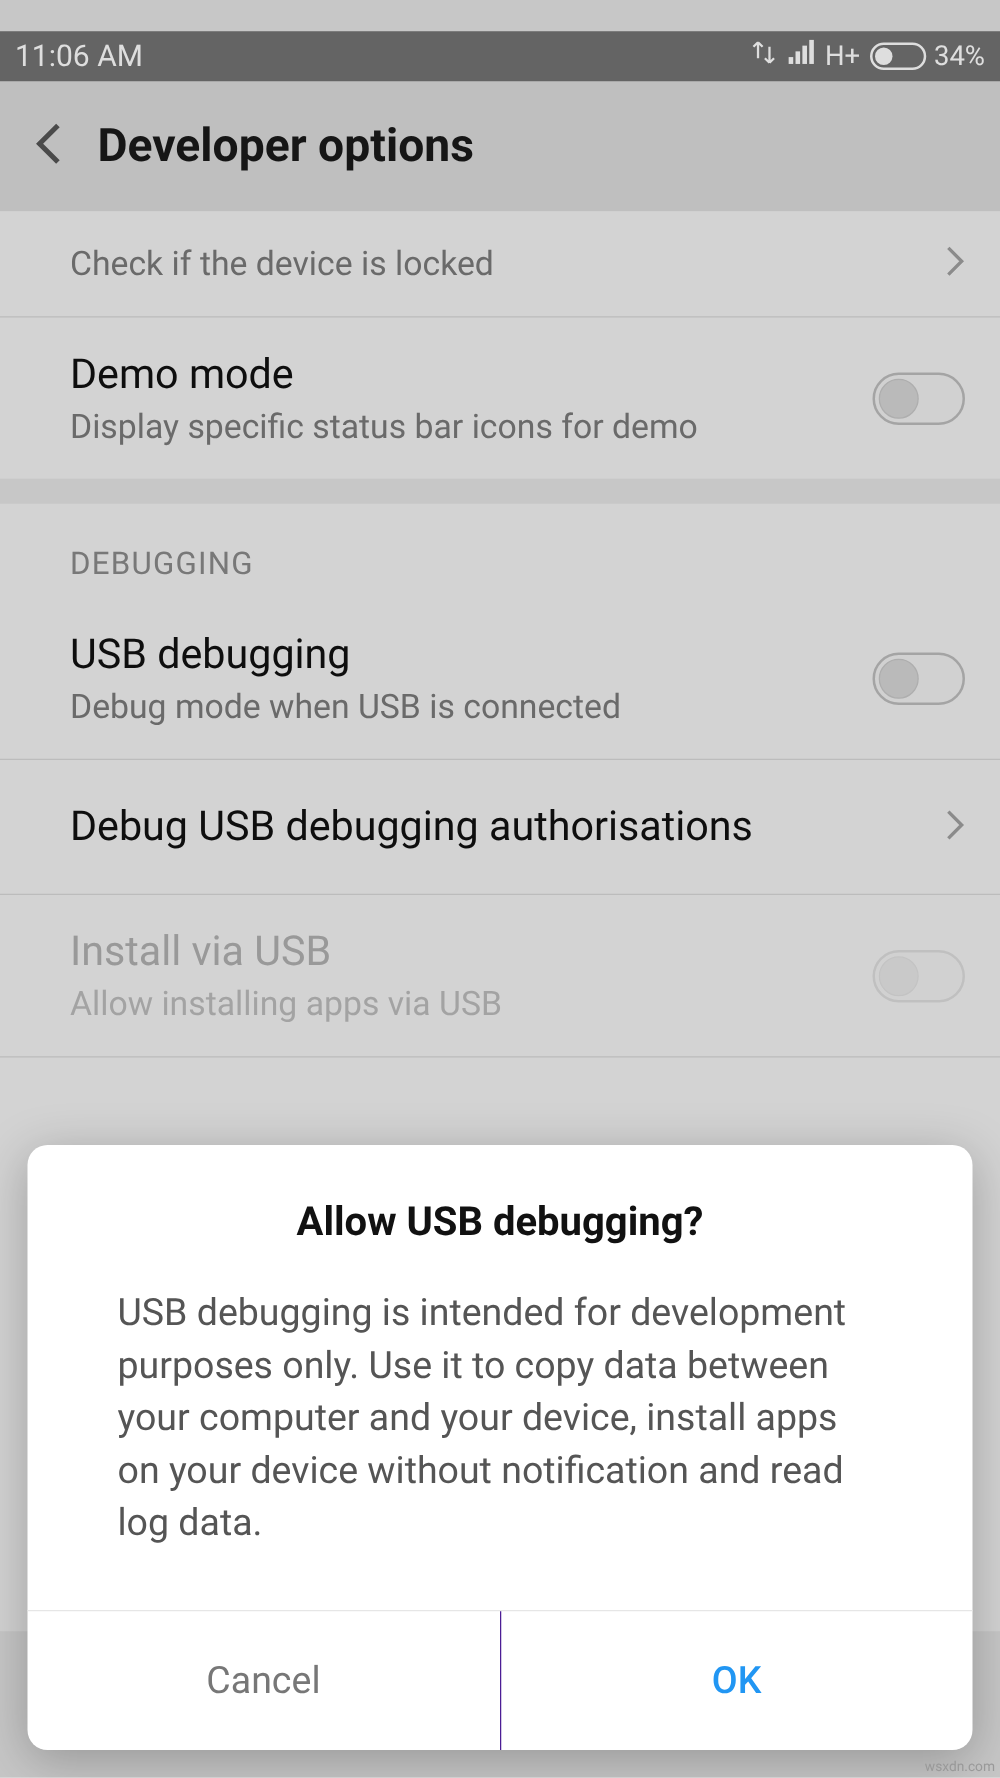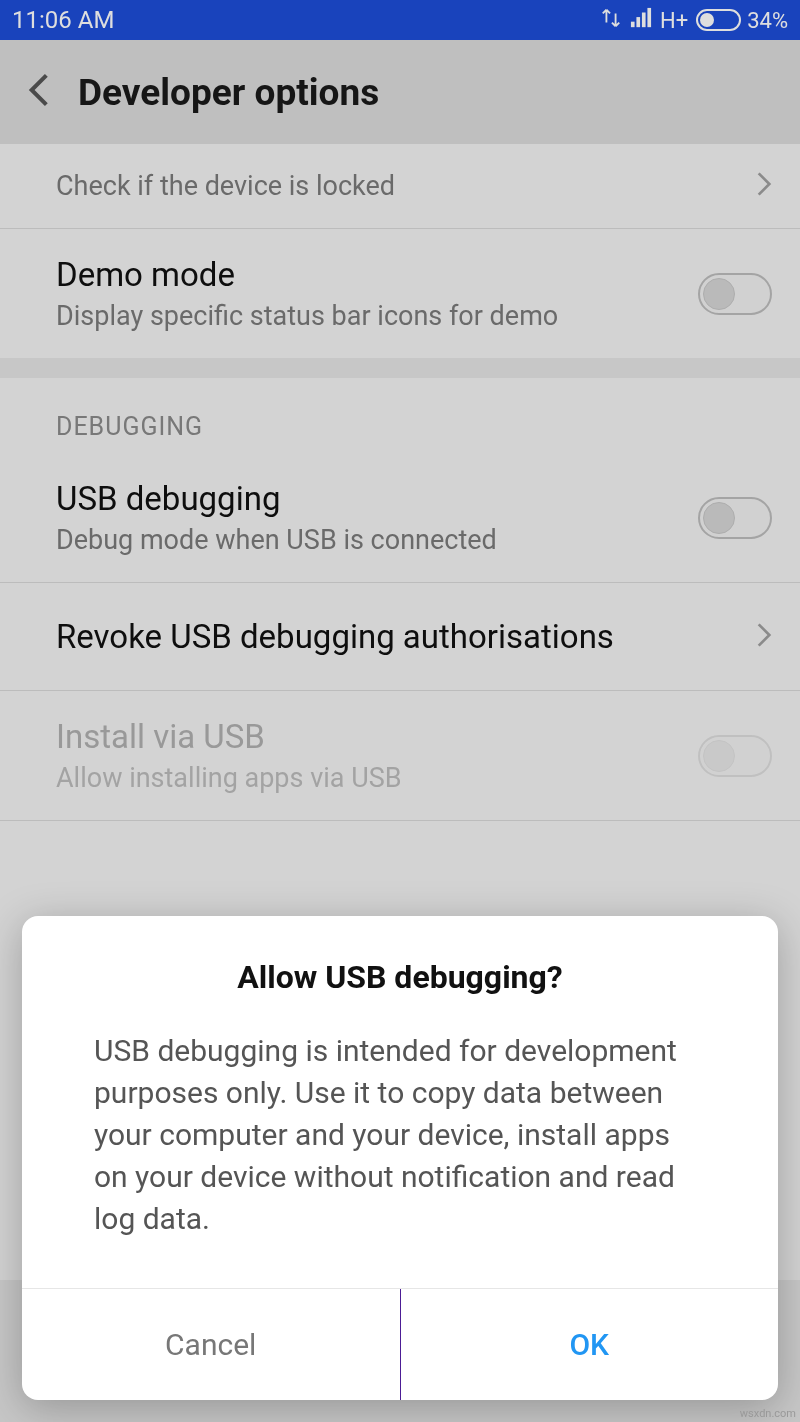--- a/index.html
+++ b/index.html
@@ -23,23 +23,24 @@
     }
     
     .status-bar {
       height: 40px;
       display: flex;
       justify-content: space-between;
       align-items: center;
       padding: 0 12px;
       font-size: 24px;
       color: #fff;
-      background: #1d4ed8;
+      background: #737373;
       position: relative;
       z-index: 1;
+      margin-top: 25px;
     }
     .status-right {
       display: flex;
       align-items: center;
       gap: 8px;
     }
     .status-right .indicator { font-size: 22px; }
     .battery-wrap {
       display: flex;
       align-items: center;
@@ -266,21 +267,21 @@
       <span class="row-title">USB debugging</span>
       <span class="row-sub">Debug mode when USB is connected</span>
     </div>
     <div class="toggle">
         <div class="knob"></div>
       </div>
   </div>
 
   <div class="row row-single">
     <div class="row-text">
-      <span class="row-title">Revoke USB debugging authorisations</span>
+      <span class="row-title">Debug USB debugging authorisations</span>
     </div>
     <span class="chevron-right">
       <svg width="16" height="28" viewBox="0 0 12 20" fill="none" stroke="#a0a0a0" stroke-width="2">
           <path d="M2 2l8 8-8 8"></path>
         </svg>
     </span>
   </div>
 
   <div class="row disabled">
     <div class="row-text">

